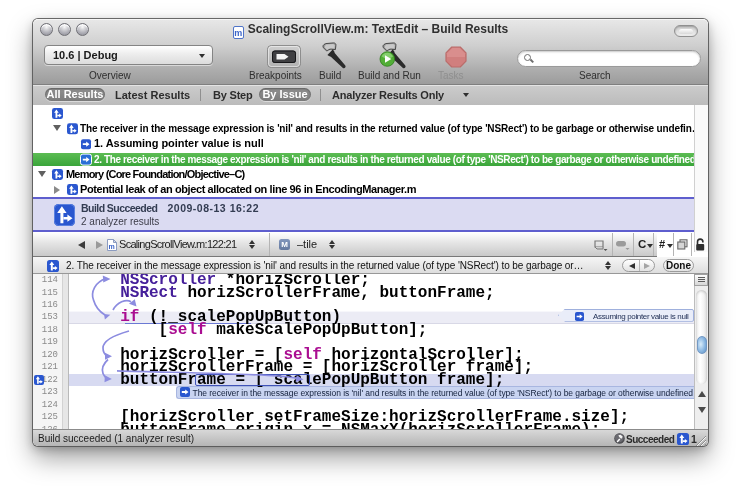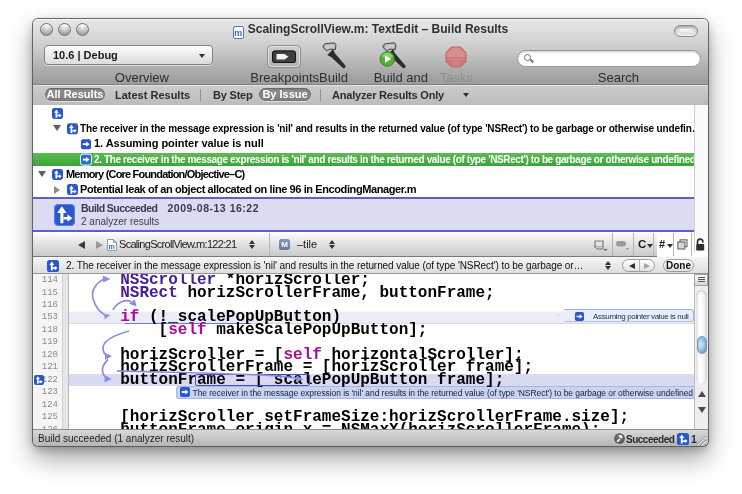--- a/index.html
+++ b/index.html
@@ -22,21 +22,21 @@
 #title { position:absolute; left:0; right:0; top:3px; text-align:center;
   font-size:12px; font-weight:bold; color:#303030; letter-spacing:0; }
 #mdoc { display:inline-block; width:11px; height:13px; background:#fff;
   border:1px solid #4f74c8; border-radius:2px; font-size:9px; font-weight:bold;
   color:#3a64c8; line-height:12px; vertical-align:-3px; margin-right:4px; text-align:center; }
 #minbtn { position:absolute; right:10px; top:6px; width:24px; height:12px; border-radius:6px;
   background:linear-gradient(#cfcfcf,#efefef); border:1px solid #909090;
   box-shadow:inset 0 1px 2px rgba(0,0,0,.25); }
 #minbtn:after { content:""; position:absolute; left:4px; top:3px; width:14px; height:5px;
   border-radius:3px; background:linear-gradient(#fdfdfd,#d8d8d8); }
-.tlabel { position:absolute; top:51px; font-size:13px; color:#2e2e2e; text-align:right; }
+.tlabel { position:absolute; top:51px; font-size:10px; color:#2e2e2e; text-align:left; }
 #popup { position:absolute; left:11px; top:26px; width:169px; height:20px;
   border:1px solid #848484; border-radius:4px;
   background:linear-gradient(#ffffff,#ededed 45%,#dcdcdc);
   box-shadow:0 1px 0 rgba(255,255,255,.5); font-size:11px; font-weight:bold; color:#1a1a1a; }
 #popup .ptext { position:absolute; left:8px; top:3px; }
 #popup .parrow { position:absolute; right:7px; top:8px; width:0; height:0;
   border-left:3.5px solid transparent; border-right:3.5px solid transparent;
   border-top:4px solid #2f2f2f; }
 #searchf { position:absolute; left:484px; top:31px; width:184px; height:17px;
   border-radius:9px; background:#fff; border:1px solid #9a9a9a;

